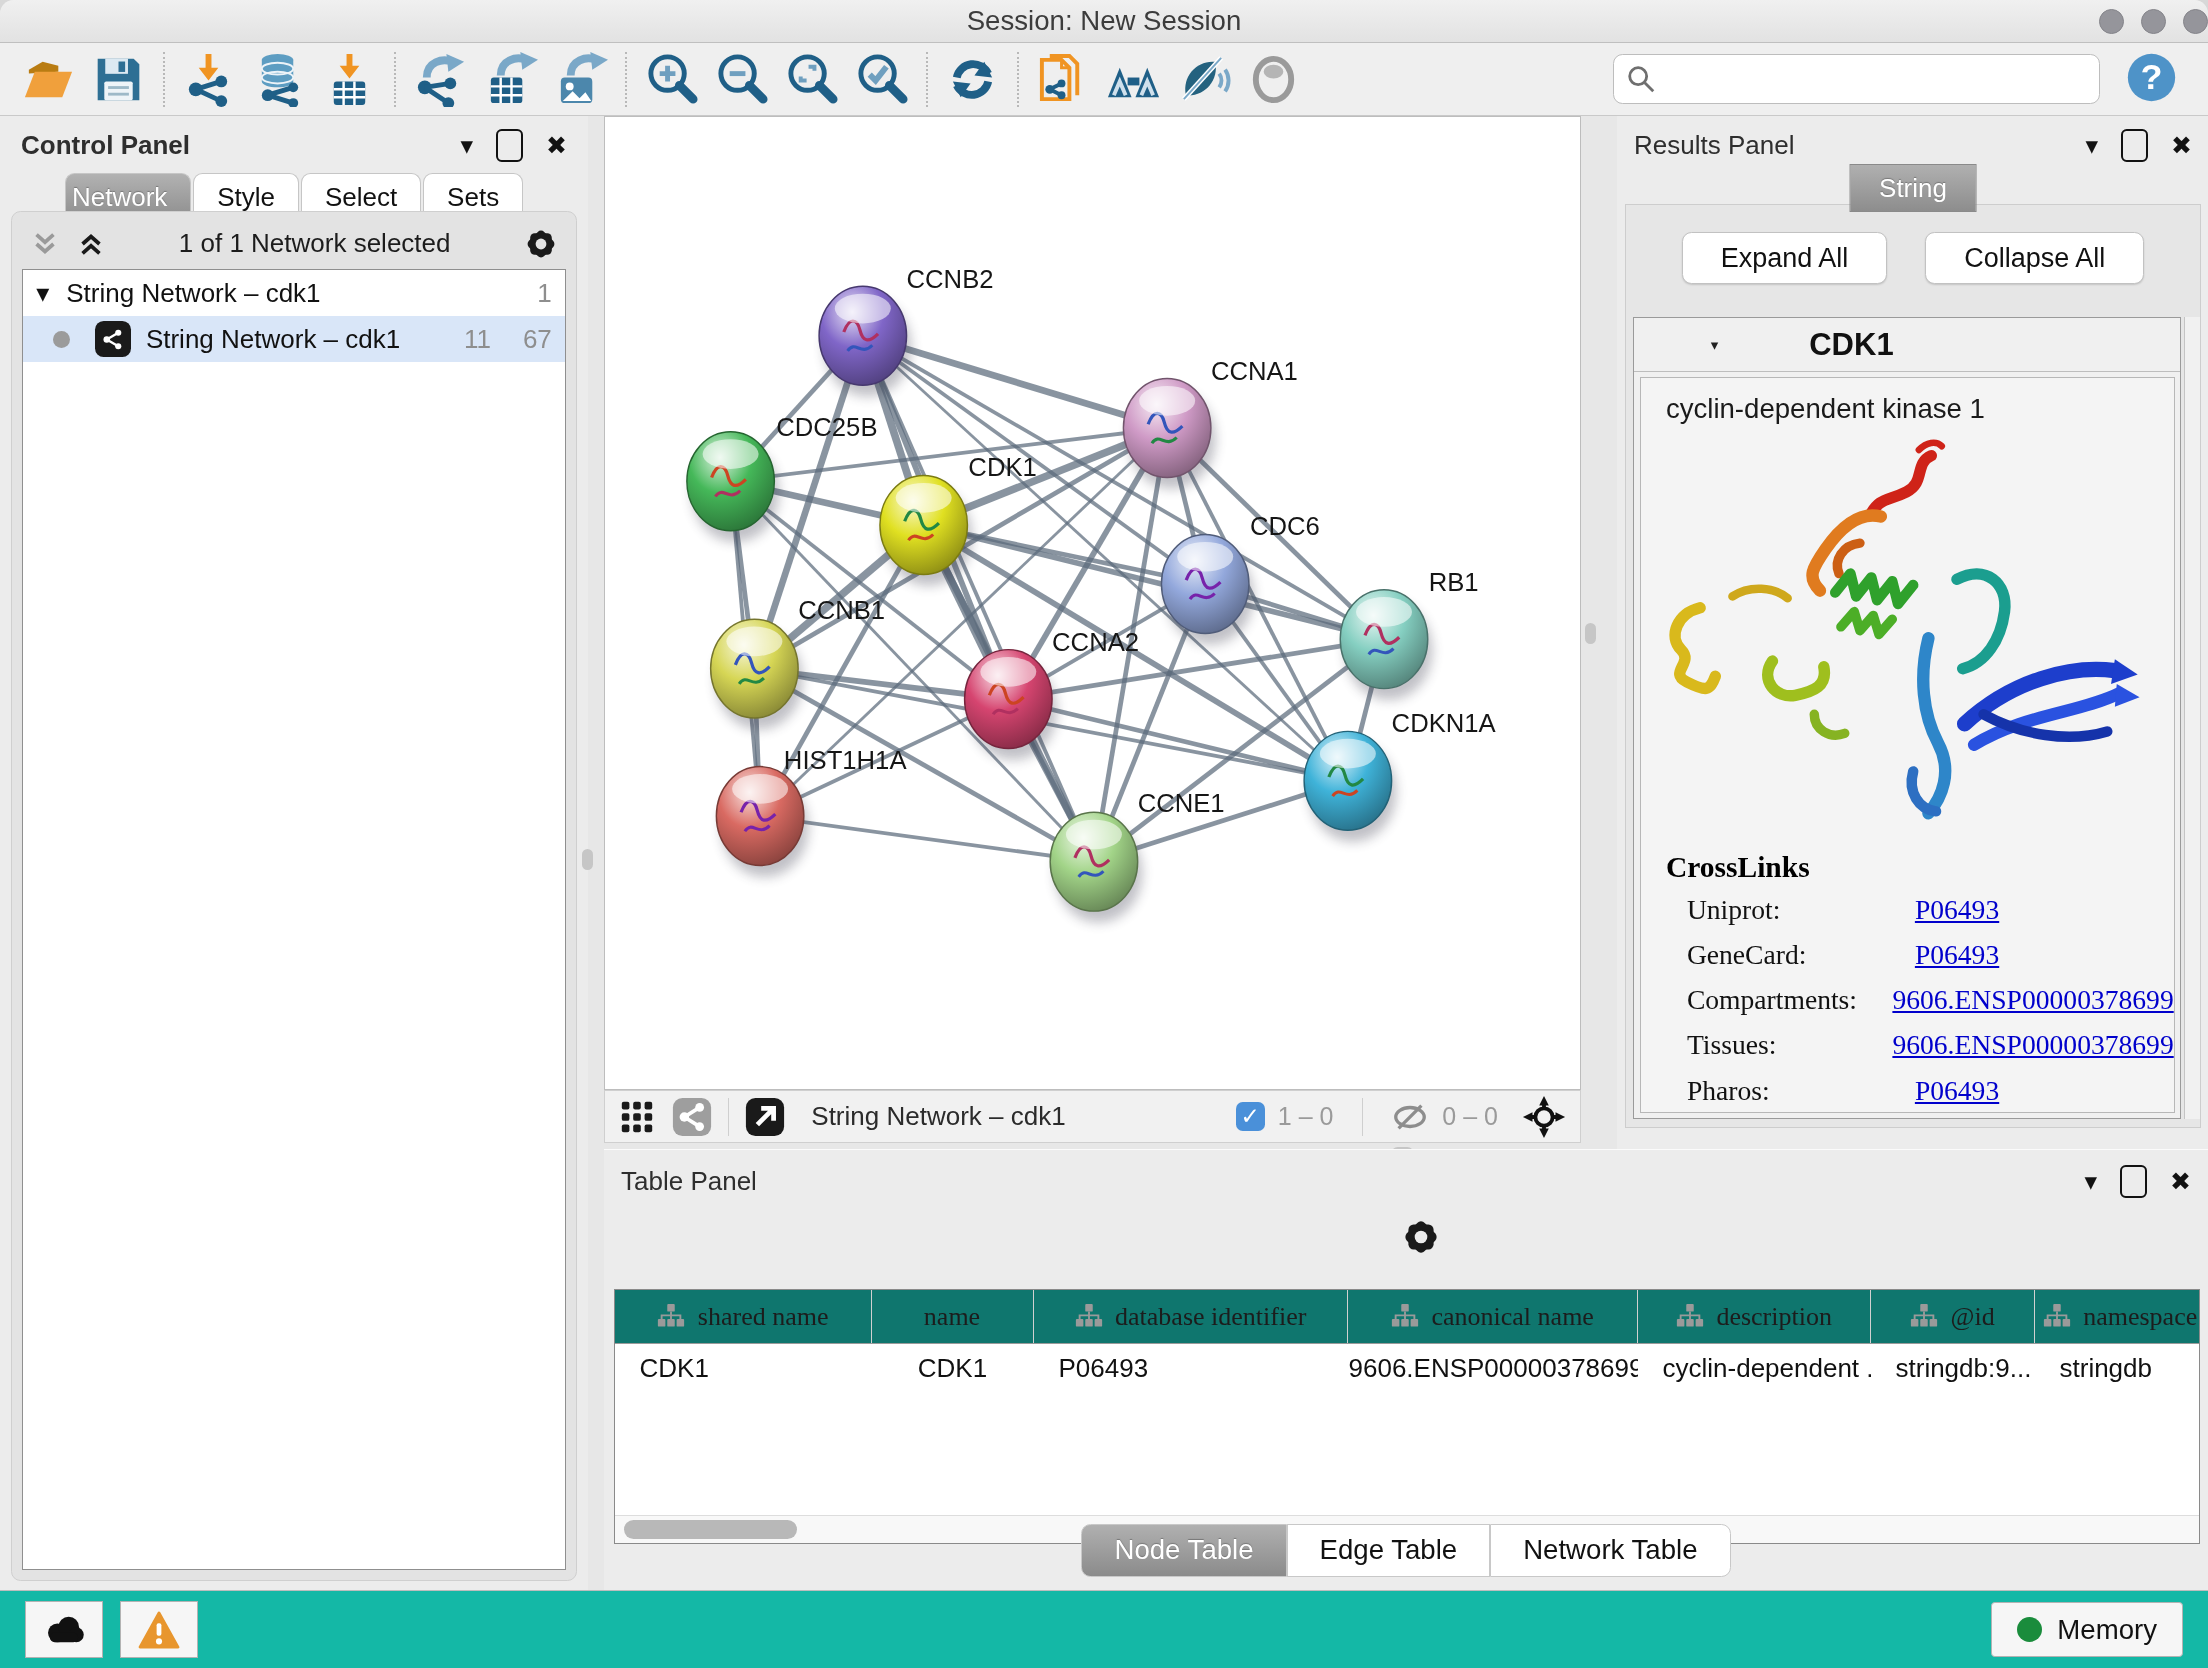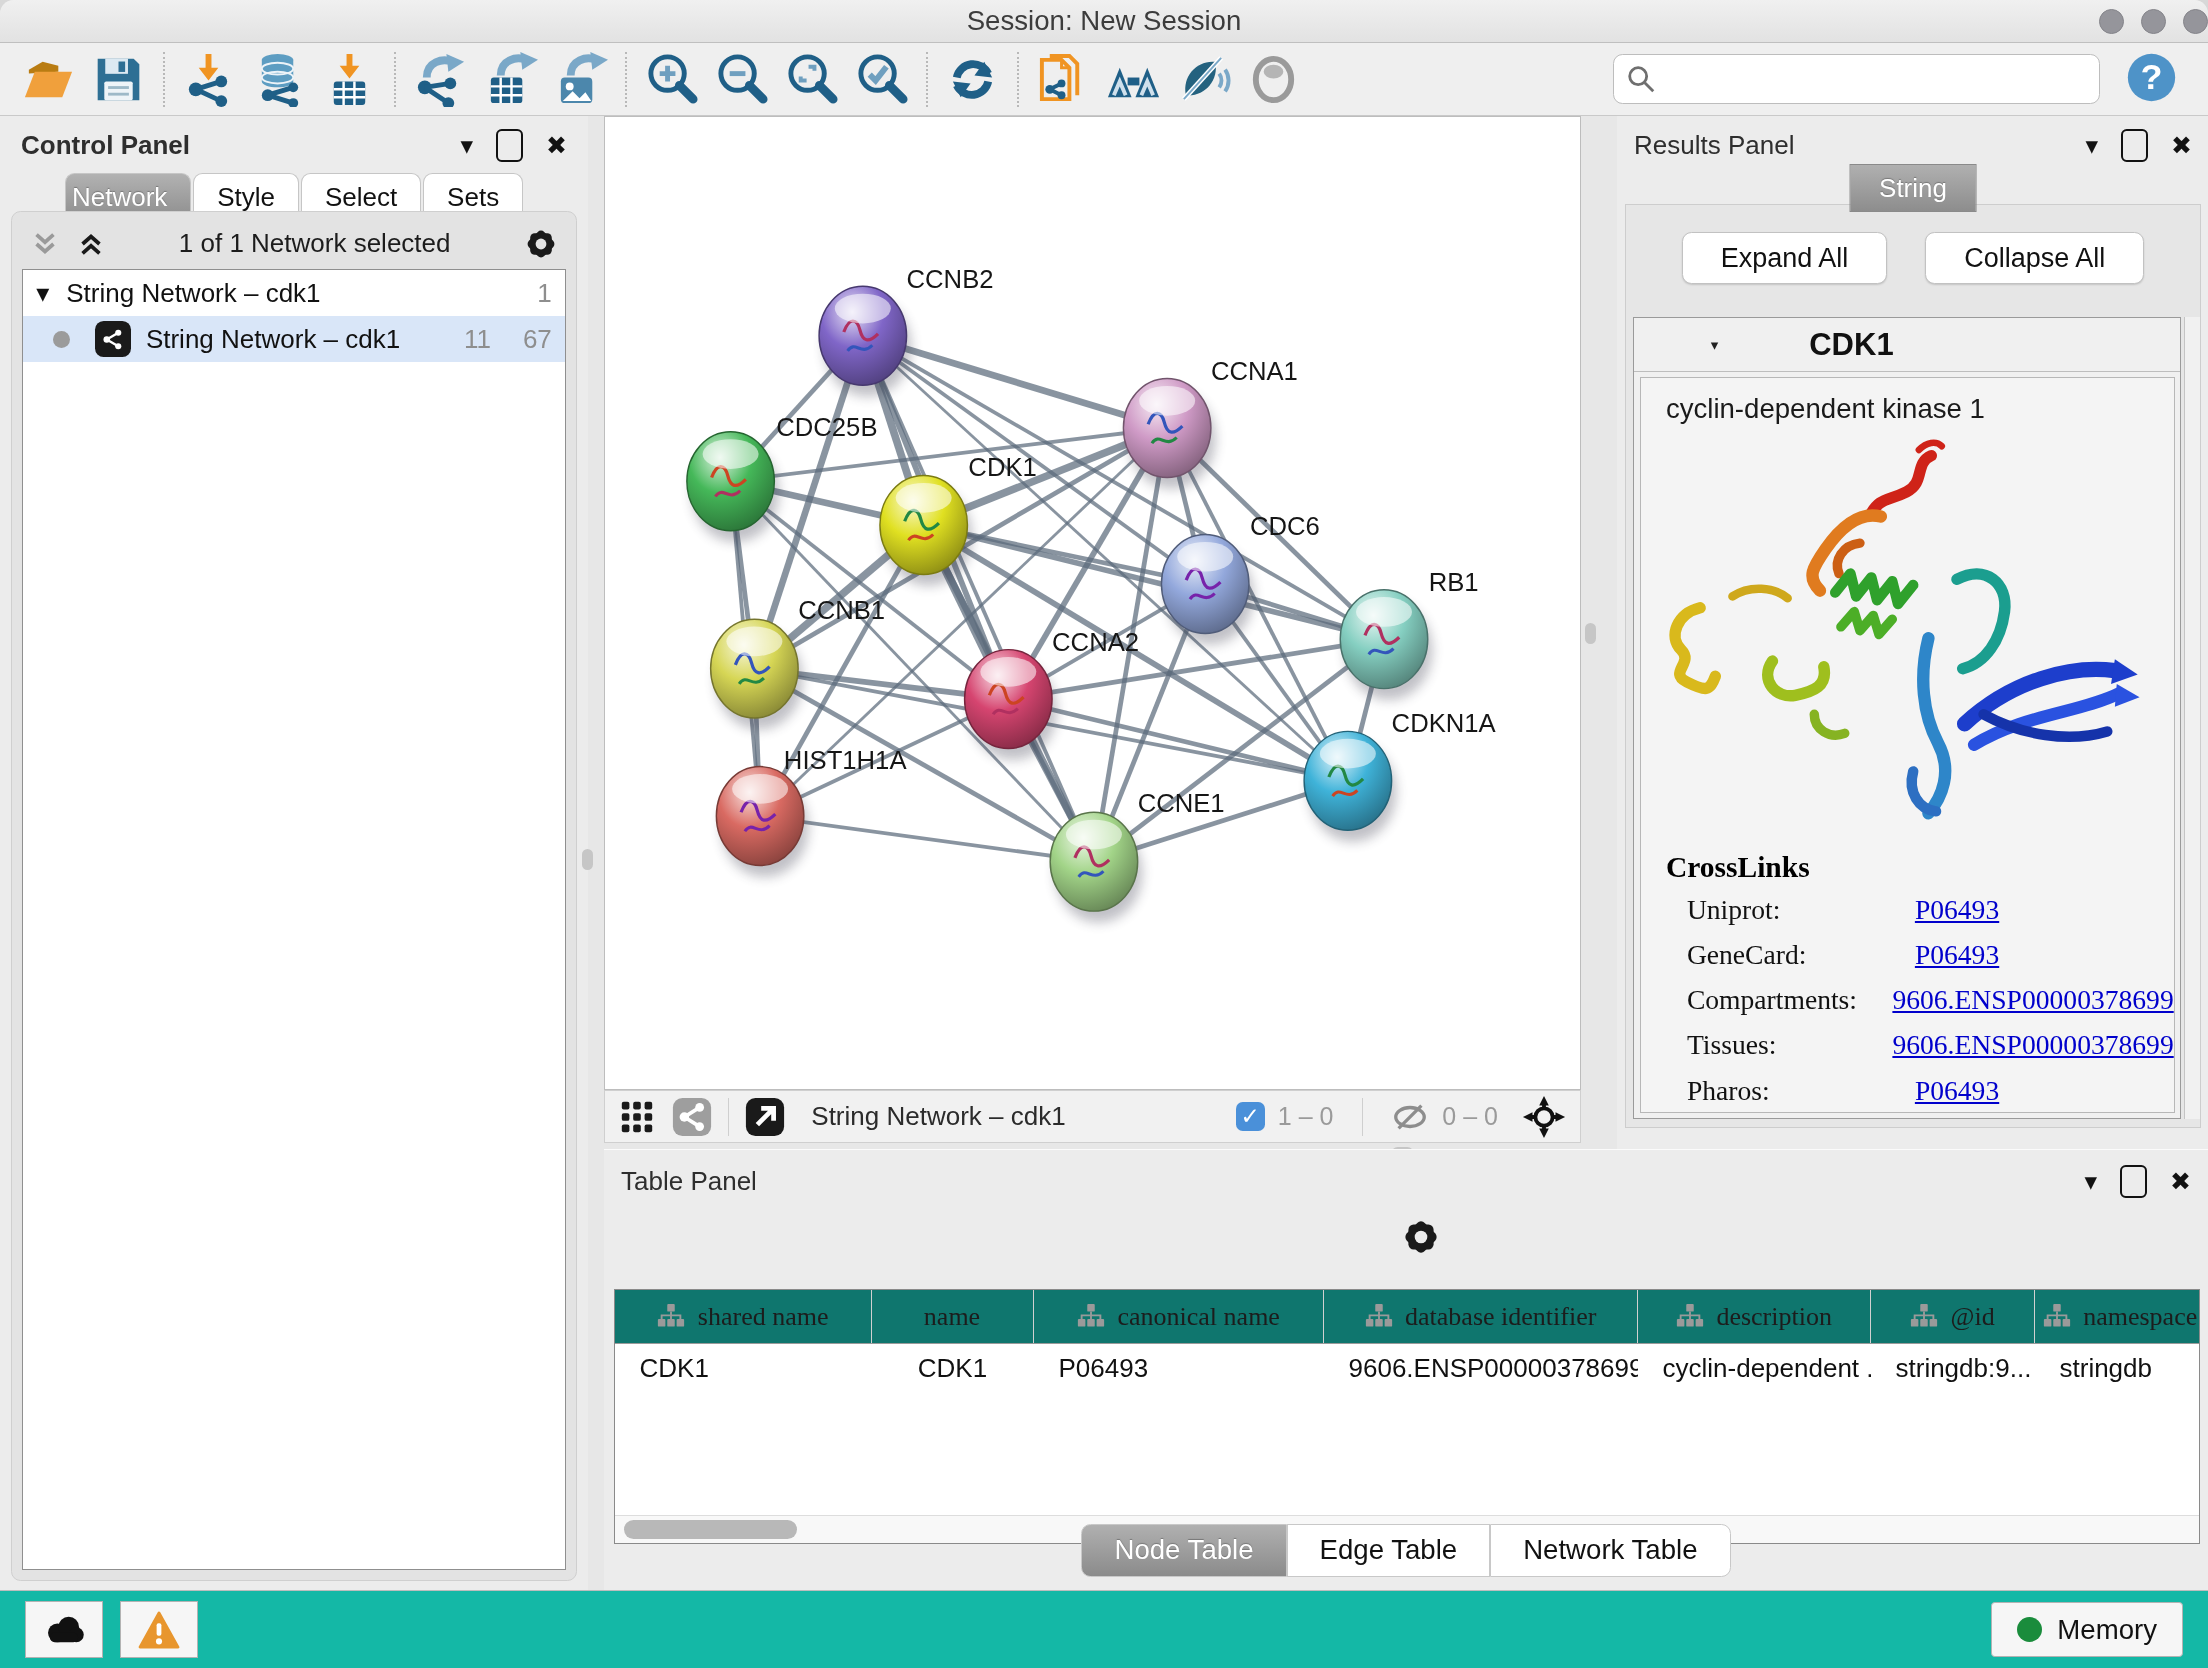--- a/index.html
+++ b/index.html
@@ -713,43 +713,43 @@
                 <rect x="12" y="18" width="8" height="8" rx="1"></rect>
                 <rect x="22" y="18" width="8" height="8" rx="1"></rect>
                 <path d="M16 10 V14 M6 18 V14 H26 V18 M16 14 V18" stroke="#9a9a9a" stroke-width="2" fill="none"></path>
               </g>
             </svg>
           <span>shared name</span>
         </div>
         <div class="th" style="width:162px">
           <span>name</span>
         </div>
+        <div class="th" style="width:314px">
+          <svg width="30" height="28.5" viewBox="0 0 32 30">
+              <g fill="#9a9a9a">
+                <rect x="12" y="2" width="8" height="8" rx="1"></rect>
+                <rect x="2" y="18" width="8" height="8" rx="1"></rect>
+                <rect x="12" y="18" width="8" height="8" rx="1"></rect>
+                <rect x="22" y="18" width="8" height="8" rx="1"></rect>
+                <path d="M16 10 V14 M6 18 V14 H26 V18 M16 14 V18" stroke="#9a9a9a" stroke-width="2" fill="none"></path>
+              </g>
+            </svg>
+          <span>database identifier</span>
+        </div>
         <div class="th" style="width:290px">
           <svg width="30" height="28.5" viewBox="0 0 32 30">
               <g fill="#9a9a9a">
                 <rect x="12" y="2" width="8" height="8" rx="1"></rect>
                 <rect x="2" y="18" width="8" height="8" rx="1"></rect>
                 <rect x="12" y="18" width="8" height="8" rx="1"></rect>
                 <rect x="22" y="18" width="8" height="8" rx="1"></rect>
                 <path d="M16 10 V14 M6 18 V14 H26 V18 M16 14 V18" stroke="#9a9a9a" stroke-width="2" fill="none"></path>
               </g>
             </svg>
           <span>canonical name</span>
-        </div>
-        <div class="th" style="width:314px">
-          <svg width="30" height="28.5" viewBox="0 0 32 30">
-              <g fill="#9a9a9a">
-                <rect x="12" y="2" width="8" height="8" rx="1"></rect>
-                <rect x="2" y="18" width="8" height="8" rx="1"></rect>
-                <rect x="12" y="18" width="8" height="8" rx="1"></rect>
-                <rect x="22" y="18" width="8" height="8" rx="1"></rect>
-                <path d="M16 10 V14 M6 18 V14 H26 V18 M16 14 V18" stroke="#9a9a9a" stroke-width="2" fill="none"></path>
-              </g>
-            </svg>
-          <span>database identifier</span>
         </div>
         <div class="th" style="width:233px">
           <svg width="30" height="28.5" viewBox="0 0 32 30">
               <g fill="#9a9a9a">
                 <rect x="12" y="2" width="8" height="8" rx="1"></rect>
                 <rect x="2" y="18" width="8" height="8" rx="1"></rect>
                 <rect x="12" y="18" width="8" height="8" rx="1"></rect>
                 <rect x="22" y="18" width="8" height="8" rx="1"></rect>
                 <path d="M16 10 V14 M6 18 V14 H26 V18 M16 14 V18" stroke="#9a9a9a" stroke-width="2" fill="none"></path>
               </g>

